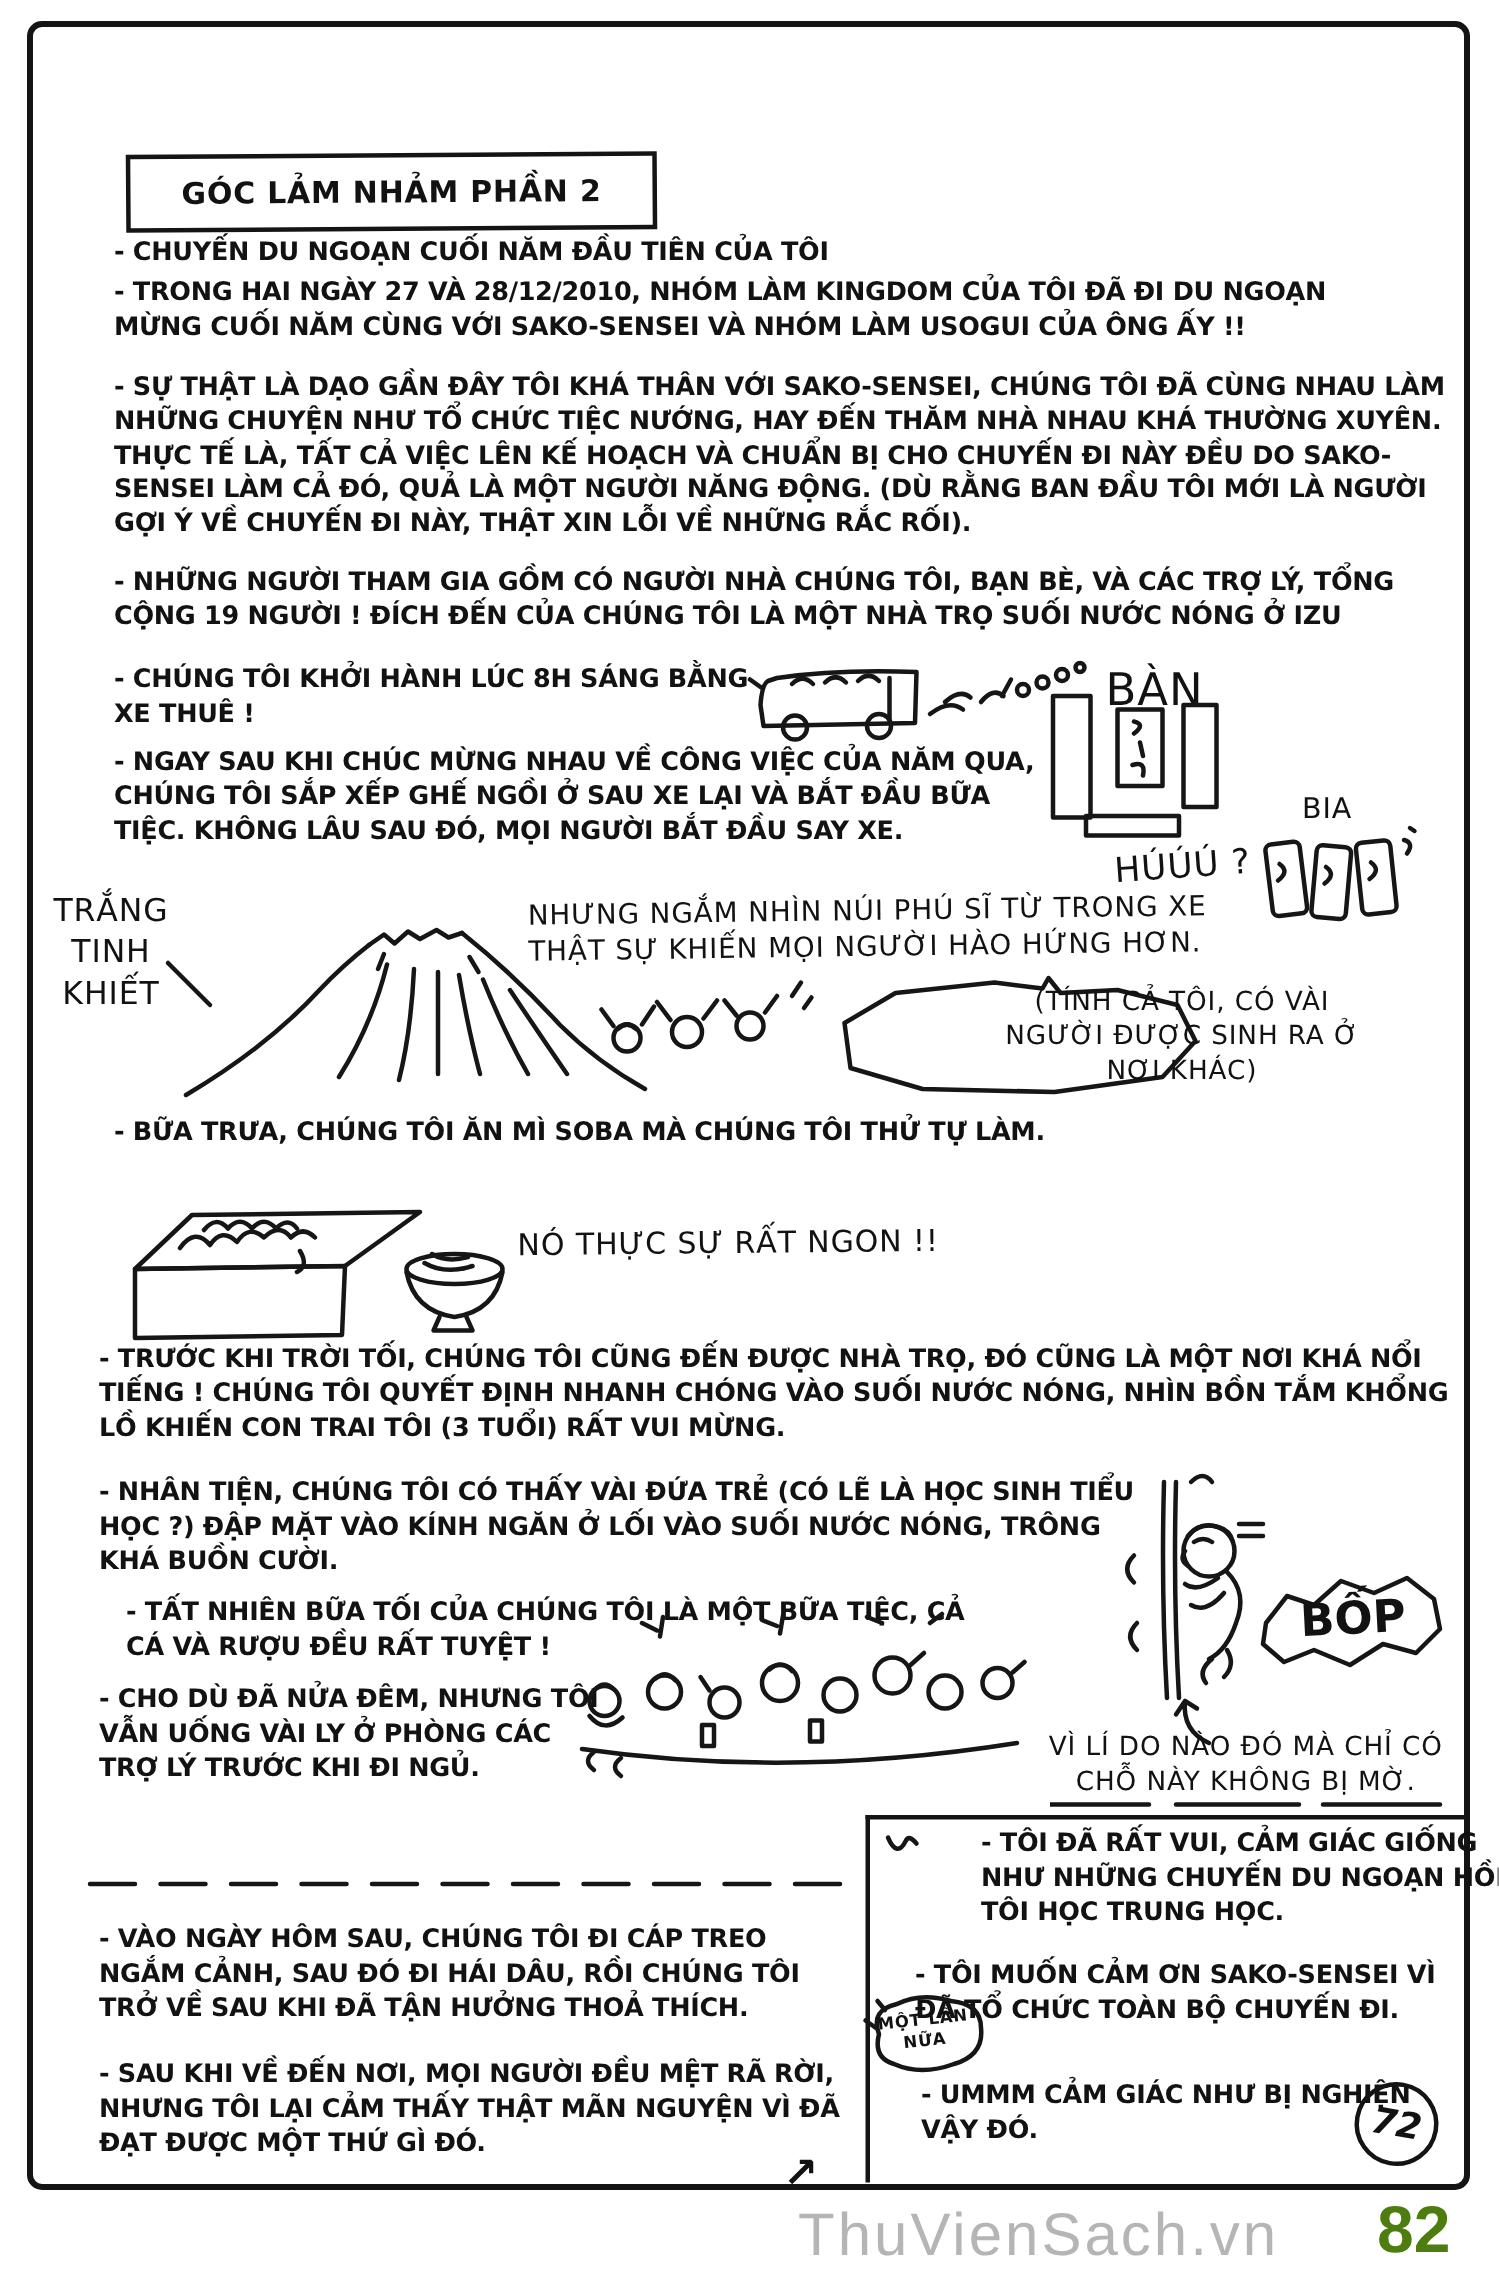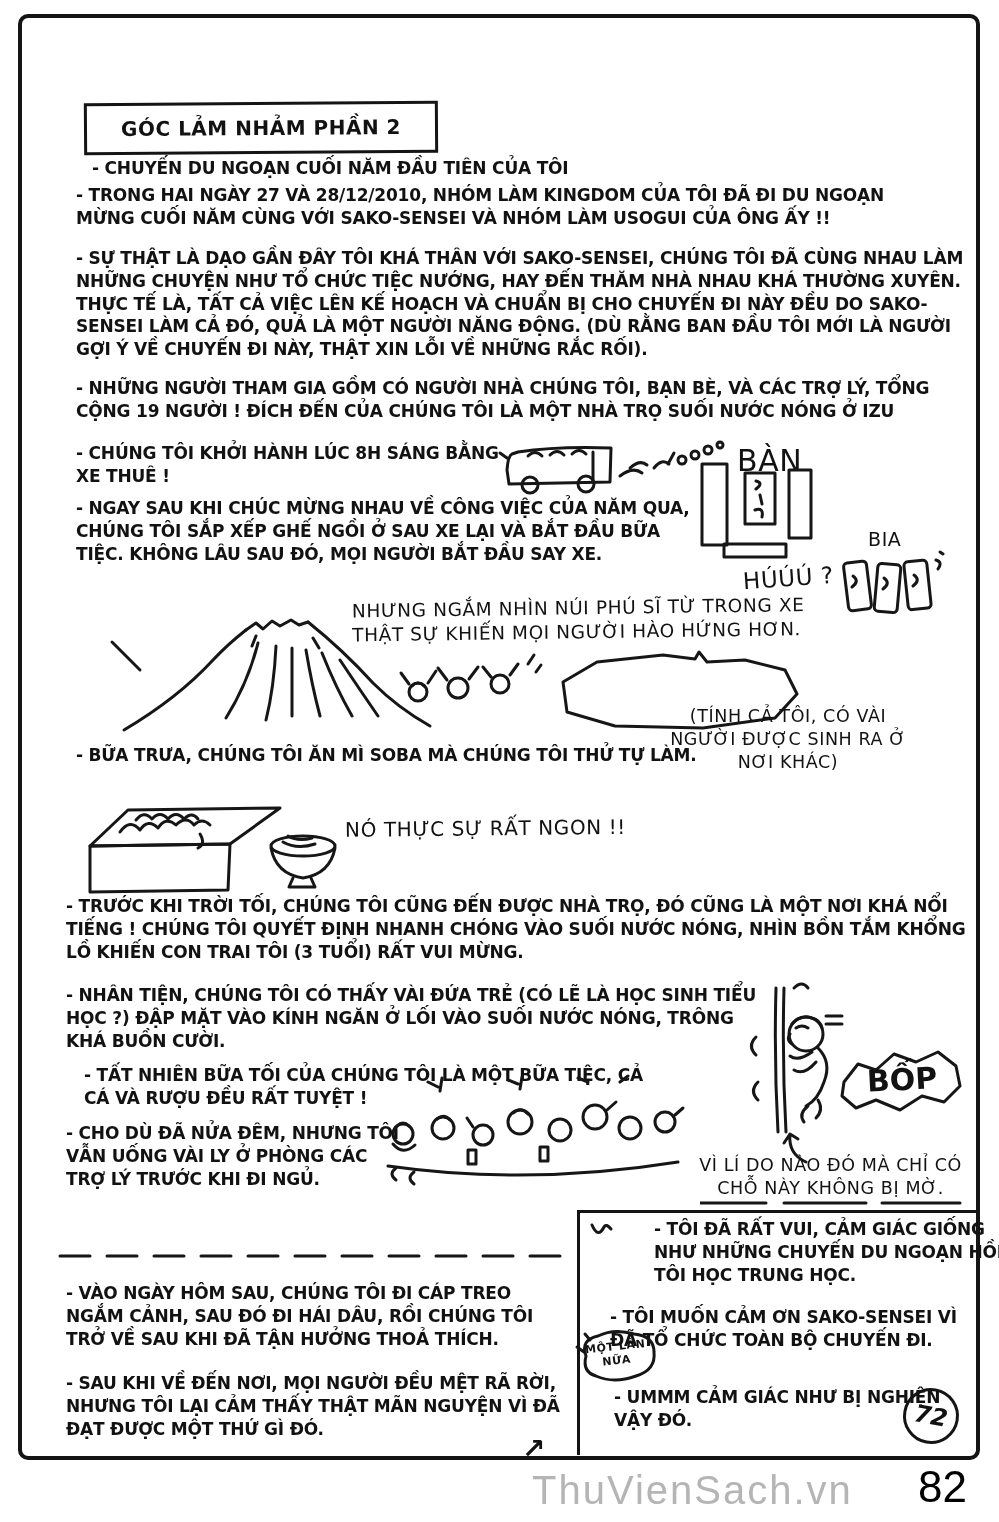--- a/index.html
+++ b/index.html
@@ -18,35 +18,35 @@
       fill:none;stroke:#161616;stroke-width:3;stroke-linecap:round;stroke-linejoin:round;}
   .bubbletext{position:absolute;text-align:center;font-weight:bold;}
   .circnum{position:absolute;left:903px;top:1388px;width:50px;height:50px;border:3px solid #141414;
            border-radius:50%;display:flex;align-items:center;justify-content:center;
            font-size:24px;font-weight:bold;font-style:italic;transform:rotate(10deg);}
   .sumbox{position:absolute;left:577px;top:1210px;width:399px;height:242px;
           border-left:3px solid #141414;border-top:3px solid #141414;}
   .watermark{position:absolute;left:532px;top:1468px;font-family:"Liberation Sans",sans-serif;
              font-size:40px;color:#b5b5b5;letter-spacing:2px;font-weight:normal;}
   .pagenum{position:absolute;left:918px;top:1462px;font-family:"Liberation Sans",sans-serif;
-           font-size:44px;font-weight:normal;color:#000000;}
+           font-size:44px;font-weight:bold;color:#4d7c0f;}
   .arrowglyph{position:absolute;left:522px;top:1432px;font-size:28px;font-weight:bold;}
 </style>
 </head>
 <body>
 
 <div class="page">
 
   <div class="frame"></div>
 
   <div class="titlebox">
     <span>GÓC LẢM NHẢM PHẦN 2</span>
   </div>
 
-  <div class="txt" style="left:76px;top:157px;width:520px;margin-left:16px;">- CHUYẾN DU NGOẠN CUỐI NĂM ĐẦU TIÊN CỦA TÔI</div>
+  <div class="txt" style="left:76px;top:157px;width:520px;">- CHUYẾN DU NGOẠN CUỐI NĂM ĐẦU TIÊN CỦA TÔI</div>
   <div class="txt" style="left:76px;top:184px;width:858px;">- TRONG HAI NGÀY 27 VÀ 28/12/2010, NHÓM LÀM KINGDOM CỦA TÔI ĐÃ ĐI DU NGOẠN MỪNG CUỐI NĂM CÙNG VỚI SAKO-SENSEI VÀ NHÓM LÀM USOGUI CỦA ÔNG ẤY !!</div>
   <div class="txt" style="left:76px;top:247px;width:888px;">- SỰ THẬT LÀ DẠO GẦN ĐÂY TÔI KHÁ THÂN VỚI SAKO-SENSEI, CHÚNG TÔI ĐÃ CÙNG NHAU LÀM NHỮNG CHUYỆN NHƯ TỔ CHỨC TIỆC NƯỚNG, HAY ĐẾN THĂM NHÀ NHAU KHÁ THƯỜNG XUYÊN. THỰC TẾ LÀ, TẤT CẢ VIỆC LÊN KẾ HOẠCH VÀ CHUẨN BỊ CHO CHUYẾN ĐI NÀY ĐỀU DO SAKO-SENSEI LÀM CẢ ĐÓ, QUẢ LÀ MỘT NGƯỜI NĂNG ĐỘNG. (DÙ RẰNG BAN ĐẦU TÔI MỚI LÀ NGƯỜI GỢI Ý VỀ CHUYẾN ĐI NÀY, THẬT XIN LỖI VỀ NHỮNG RẮC RỐI).</div>
   <div class="txt" style="left:76px;top:377px;width:888px;">- NHỮNG NGƯỜI THAM GIA GỒM CÓ NGƯỜI NHÀ CHÚNG TÔI, BẠN BÈ, VÀ CÁC TRỢ LÝ, TỔNG CỘNG 19 NGƯỜI ! ĐÍCH ĐẾN CỦA CHÚNG TÔI LÀ MỘT NHÀ TRỌ SUỐI NƯỚC NÓNG Ở IZU</div>
   <div class="txt" style="left:76px;top:442px;width:430px;">- CHÚNG TÔI KHỞI HÀNH LÚC 8H SÁNG BẰNG XE THUÊ !</div>
   <div class="txt" style="left:76px;top:497px;width:625px;">- NGAY SAU KHI CHÚC MỪNG NHAU VỀ CÔNG VIỆC CỦA NĂM QUA, CHÚNG TÔI SẮP XẾP GHẾ NGỒI Ở SAU XE LẠI VÀ BẮT ĐẦU BỮA TIỆC. KHÔNG LÂU SAU ĐÓ, MỌI NGƯỜI BẮT ĐẦU SAY XE.</div>
   <div class="txt" style="left:76px;top:744px;width:650px;">- BỮA TRƯA, CHÚNG TÔI ĂN MÌ SOBA MÀ CHÚNG TÔI THỬ TỰ LÀM.</div>
   <div class="txt" style="left:66px;top:895px;width:908px;">- TRƯỚC KHI TRỜI TỐI, CHÚNG TÔI CŨNG ĐẾN ĐƯỢC NHÀ TRỌ, ĐÓ CŨNG LÀ MỘT NƠI KHÁ NỔI TIẾNG ! CHÚNG TÔI QUYẾT ĐỊNH NHANH CHÓNG VÀO SUỐI NƯỚC NÓNG, NHÌN BỒN TẮM KHỔNG LỒ KHIẾN CON TRAI TÔI (3 TUỔI) RẤT VUI MỪNG.</div>
   <div class="txt" style="left:66px;top:984px;width:690px;">- NHÂN TIỆN, CHÚNG TÔI CÓ THẤY VÀI ĐỨA TRẺ (CÓ LẼ LÀ HỌC SINH TIỂU HỌC ?) ĐẬP MẶT VÀO KÍNH NGĂN Ở LỐI VÀO SUỐI NƯỚC NÓNG, TRÔNG KHÁ BUỒN CƯỜI.</div>
   <div class="txt" style="left:66px;top:1064px;width:565px;margin-left:18px;">- TẤT NHIÊN BỮA TỐI CỦA CHÚNG TÔI LÀ MỘT BỮA TIỆC, CẢ CÁ VÀ RƯỢU ĐỀU RẤT TUYỆT !</div>
   <div class="txt" style="left:66px;top:1122px;width:335px;">- CHO DÙ ĐÃ NỬA ĐÊM, NHƯNG TÔI VẪN UỐNG VÀI LY Ở PHÒNG CÁC TRỢ LÝ TRƯỚC KHI ĐI NGỦ.</div>
@@ -81,20 +81,21 @@
   <div class="sk" style="left:840px;top:548px;">
     <svg width="105" height="72" viewBox="0 0 105 72">
       <rect x="6" y="14" width="23" height="48" rx="4" transform="rotate(-7 17 38)"></rect>
       <rect x="36" y="16" width="23" height="48" rx="4" transform="rotate(5 47 40)"></rect>
       <rect x="66" y="13" width="23" height="48" rx="4" transform="rotate(-6 77 37)"></rect>
       <path d="M13,28 q7,5 -1,11 M44,30 q7,5 -1,11 M74,27 q7,5 -1,11"></path>
       <path d="M96,12 q7,2 2,9 M100,4 l3,2"></path>
     </svg>
   </div>
 
+  <div class="hand" style="left:22px;top:594px;width:104px;text-align:center;font-size:21px;">TRẮNG TINH KHIẾT</div>
   <div class="sk" style="left:104px;top:596px;">
     <svg width="355" height="142" viewBox="0 0 355 142">
       <path d="M8,46 L36,74"></path>
       <path d="M20,134 Q74,102 109,64 Q124,48 142,34"></path>
       <path d="M142,34 l10,-7 7,6 9,-8 8,5 11,-6 8,5 9,-3"></path>
       <path d="M204,26 Q239,54 269,87 Q294,112 326,130"></path>
       <path d="M154,47 Q144,87 122,122 M172,50 Q170,92 162,124 M188,52 L188,120 M202,54 Q208,90 216,120 M218,57 Q232,92 248,120 M236,64 Q256,94 274,120"></path>
       <path d="M152,40 l-4,10 M209,42 l6,10"></path>
     </svg>
   </div>
@@ -108,21 +109,21 @@
       <circle cx="102" cy="34" r="9"></circle>
         <path d="M93,27 l-8,-10 M112,25 l8,-11"></path>
       <path d="M130,14 l6,-9 M138,22 l5,-7"></path>
     </svg>
   </div>
   <div class="sk" style="left:545px;top:650px;">
     <svg width="258" height="84" viewBox="0 0 258 84">
       <path d="M18,32 L52,12 L118,5 L150,9 L154,2 L162,12 L200,10 L240,20 L252,44 L230,68 L158,78 L70,76 L22,62 Z"></path>
     </svg>
   </div>
-  <div class="hand" style="left:664px;top:657px;width:248px;text-align:center;font-size:17.5px;margin-top:48px;">(TÍNH CẢ TÔI, CÓ VÀI NGƯỜI ĐƯỢC SINH RA Ở NƠI KHÁC)</div>
+  <div class="hand" style="left:664px;top:657px;width:248px;text-align:center;font-size:17.5px;">(TÍNH CẢ TÔI, CÓ VÀI NGƯỜI ĐƯỢC SINH RA Ở NƠI KHÁC)</div>
 
   <div class="sk" style="left:78px;top:788px;">
     <svg width="265" height="112" viewBox="0 0 265 112">
       <path d="M12,58 L12,104 L150,102 L152,56 Z"></path>
       <path d="M12,58 L50,22 L202,20 L152,56 Z"></path>
       <path d="M42,44 q10,-14 20,-2 q8,-12 18,-2 q8,-12 18,-3 q10,-10 18,0 q8,-8 16,0"></path>
       <path d="M58,32 q8,-10 16,-1 q8,-9 16,0 q8,-9 16,0 q8,-8 14,0"></path>
       <path d="M122,46 q6,10 -2,14"></path>
       <ellipse cx="225" cy="58" rx="32" ry="10"></ellipse>
       <path d="M193,60 Q198,86 225,90 Q252,86 257,60"></path>

